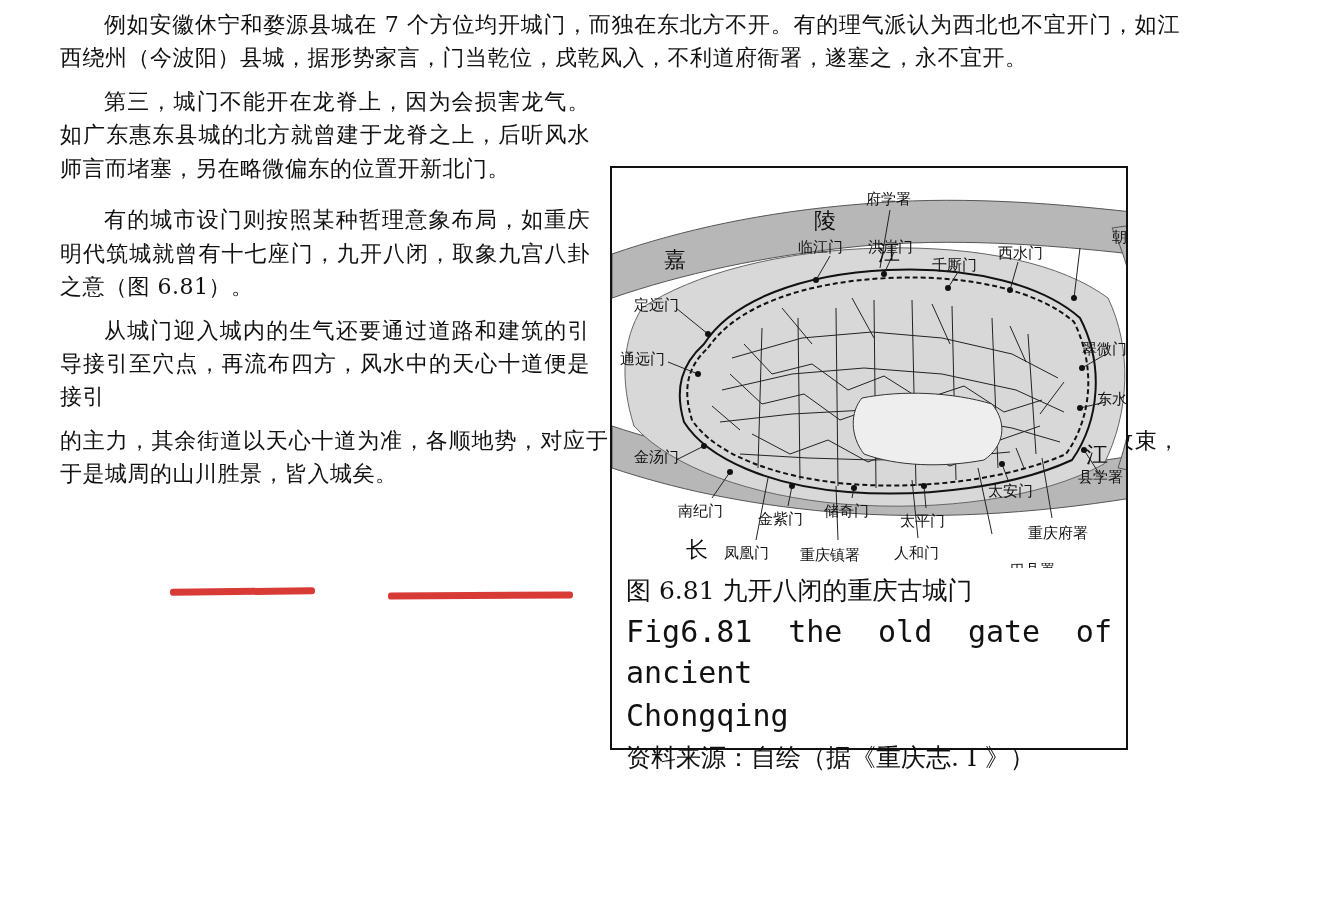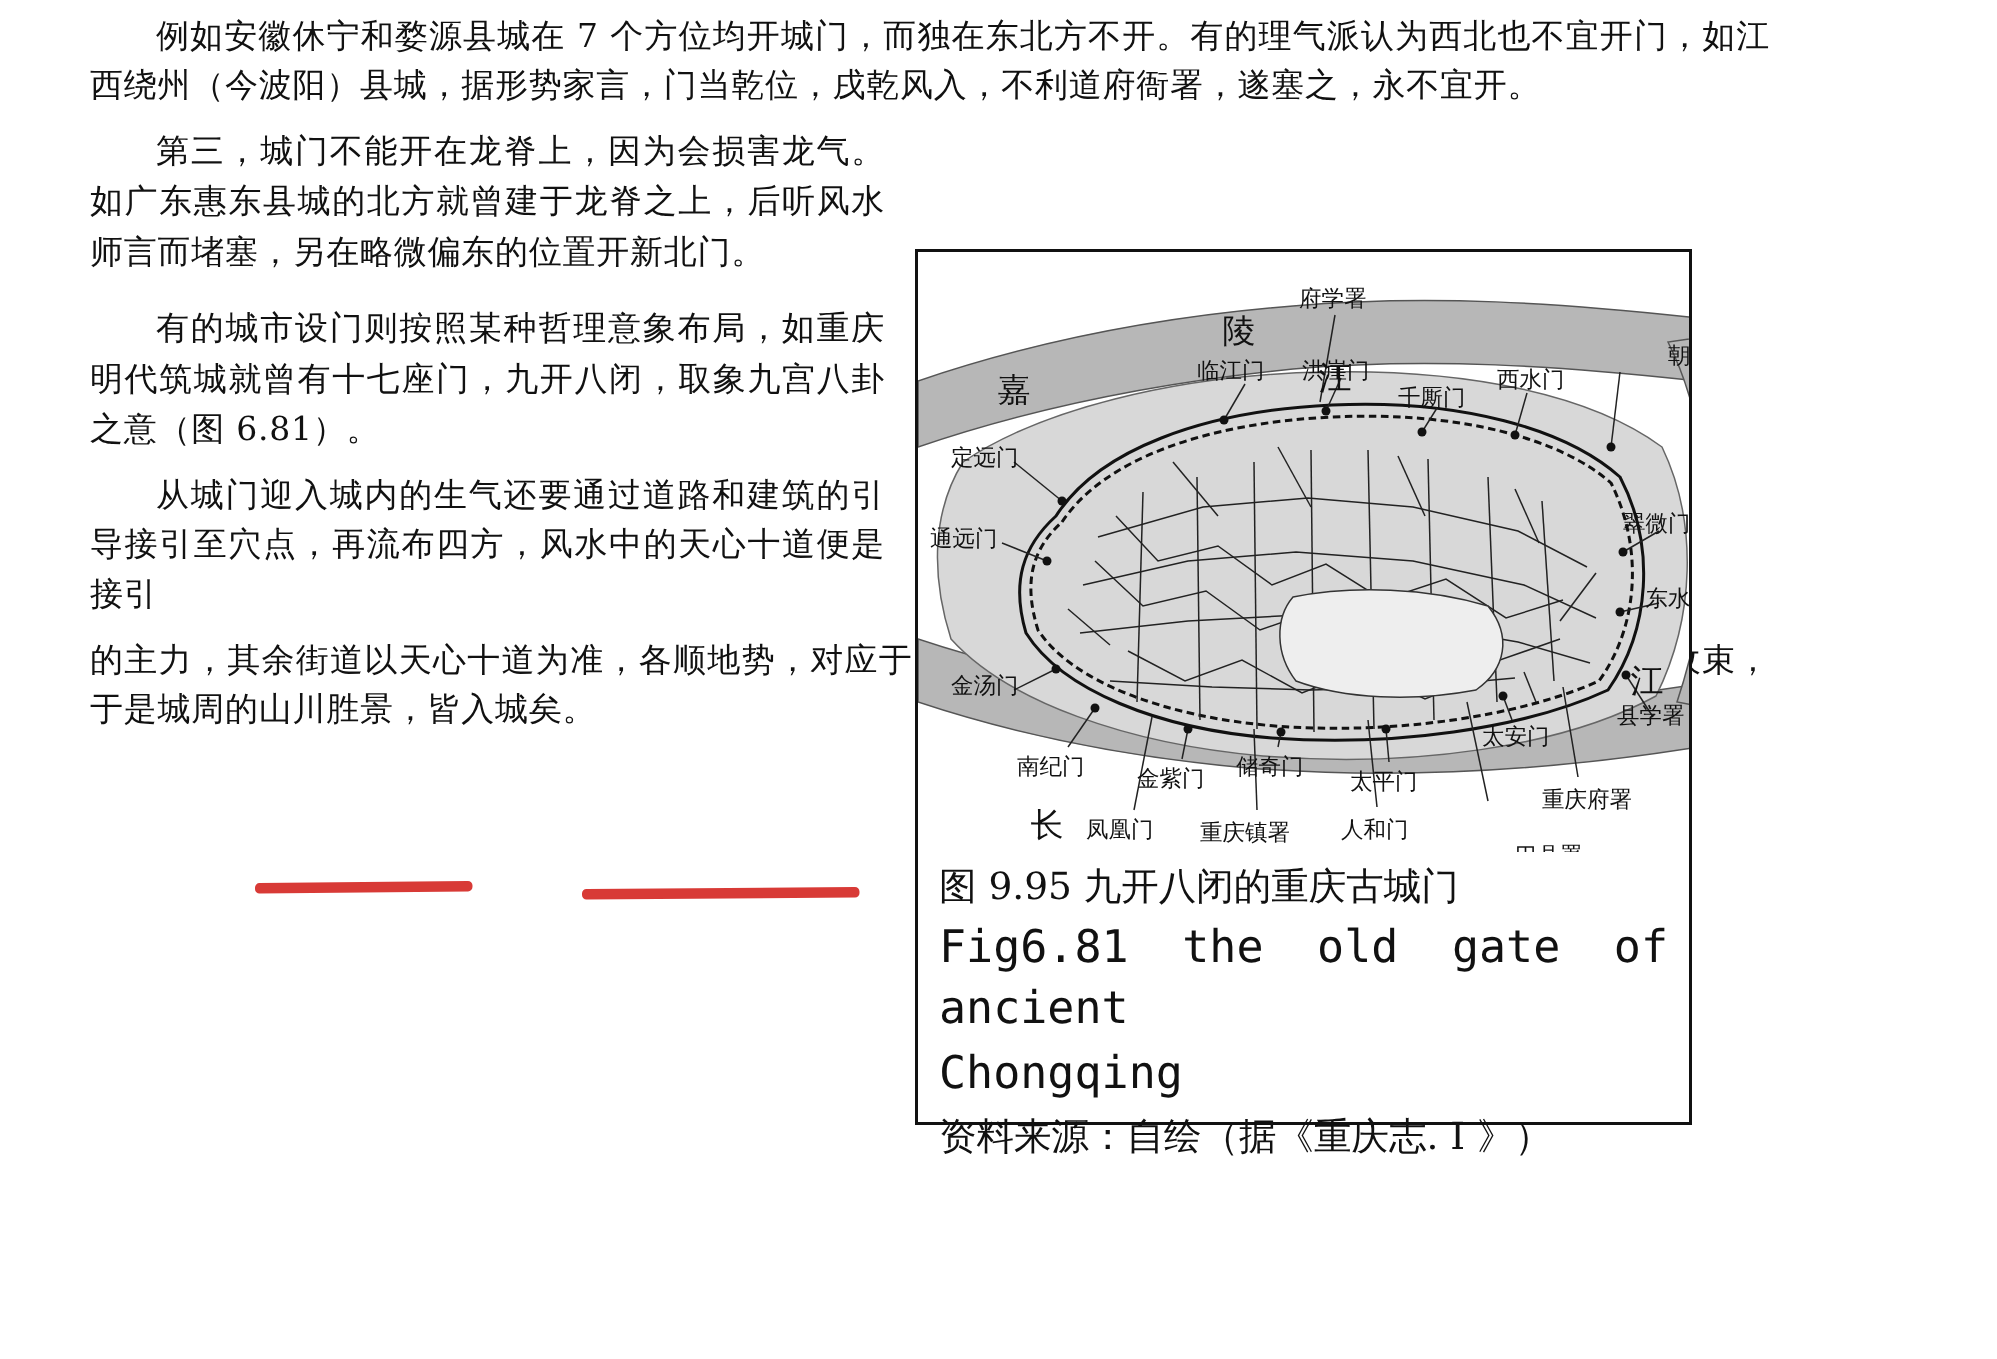--- a/index.html
+++ b/index.html
@@ -264,21 +264,21 @@
         <span class="mlabel" style="left:466px;top:300px;">县学署</span>
         <span class="mlabel" style="left:112px;top:376px;">凤凰门</span>
         <span class="mlabel" style="left:188px;top:378px;">重庆镇署</span>
         <span class="mlabel" style="left:282px;top:376px;">人和门</span>
         <span class="mlabel" style="left:358px;top:393px;margin-left:40px;">巴县署</span>
         <span class="mlabel" style="left:416px;top:356px;">重庆府署</span>
       </div>
     </div>
 
     <div class="caption">
-      <div>图 9.95 九开八闭的重庆古城门</div>
+      <div>图 6.81 九开八闭的重庆古城门</div>
       <span class="en">Fig6.81  the  old  gate  of  ancient</span>
       <span class="en line2">Chongqing</span>
       <span class="src">资料来源：自绘（据《重庆志. I 》）</span>
     </div>
   </div>
 
   <div class="red-line r1"></div>
   <div class="red-line r2"></div>
 
 </div>

